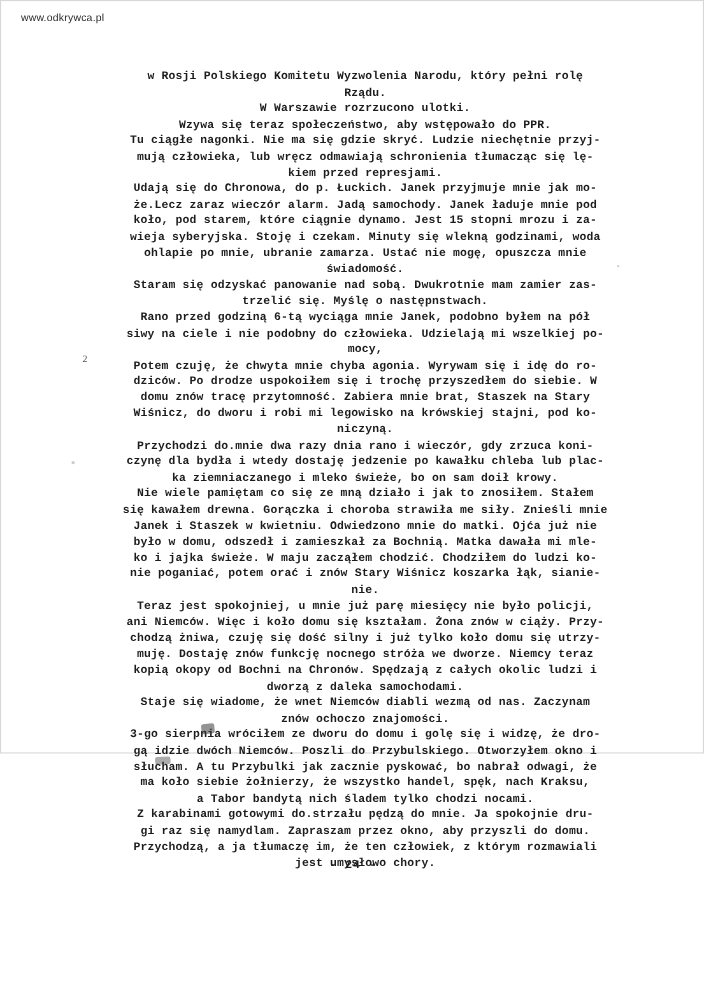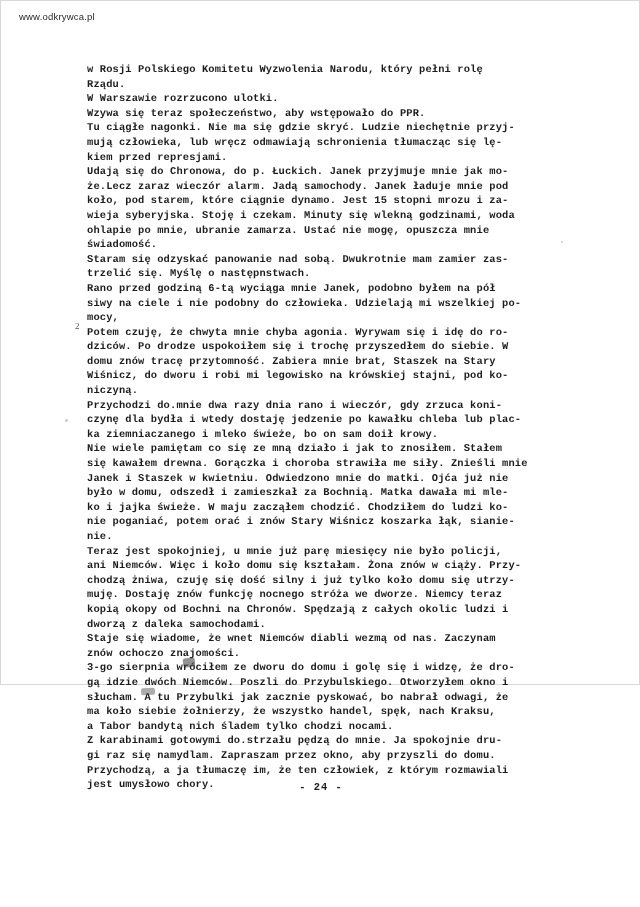--- a/index.html
+++ b/index.html
@@ -37,20 +37,21 @@
     position: absolute;
     left: 86px;
     top: 62px;
     width: 490px;
     font-size: 10.4px;
     line-height: 14.6px;
     color: #1c1c1c;
     letter-spacing: 0.15px;
     font-weight: bold;
     text-rendering: geometricPrecision;
+    text-align: center;
   }
   .typescript .para {
     margin: 0;
     white-space: pre-wrap;
   }
   .typescript .line {
     display: block;
     white-space: pre;
   }
   .smudge {

